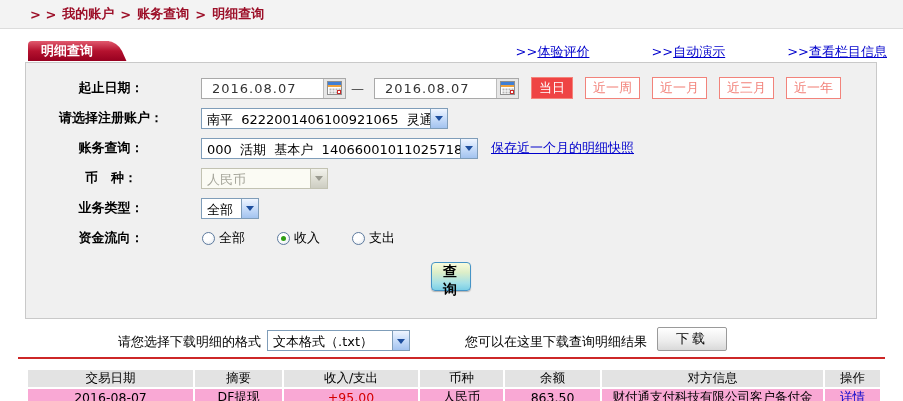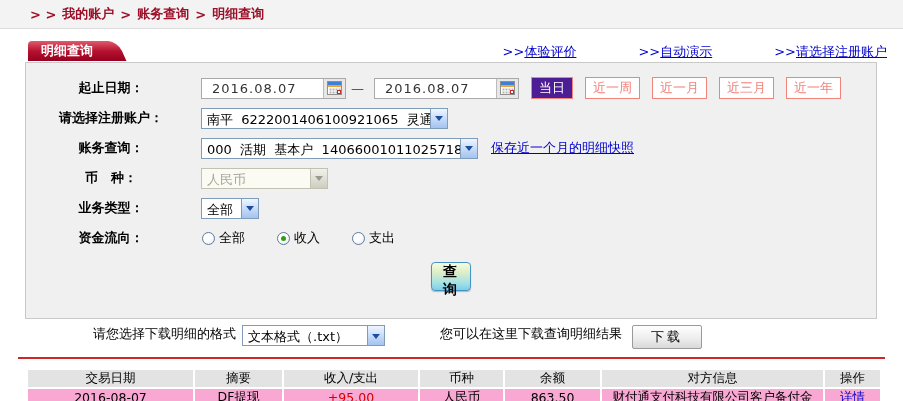--- a/index.html
+++ b/index.html
@@ -63,21 +63,21 @@
     display:flex; align-items:center; justify-content:center; cursor:pointer;
   }
   .dash { margin:0 5px; color:#444; }
 
   
   .quick {
     margin-left:12px; height:22px; line-height:20px; padding:0 7px;
     border:1px solid #f2837b; color:#f2837b; background:#fff;
     font-size:13px; cursor:pointer; white-space:nowrap;
   }
-  .quick.on { background:#4c1d95; border-color:#f4837a; color:#fff; }
+  .quick.on { background:#ef4444; border-color:#f4837a; color:#fff; }
   .quick:first-of-type { margin-left:13px; }
 
   
   .xp-select {
     display:flex; height:21px; background:#fff; border:1px solid #7f9db9;
     margin-left:5px; align-items:stretch; cursor:pointer;
   }
   .xp-select .sval { flex:1; padding:2px 4px 0 5px; white-space:pre; overflow:hidden; font-size:13px; }
   .xp-arrow {
     width:17px; flex:0 0 17px; border-left:1px solid #7f9db9;
@@ -115,21 +115,21 @@
     display:block; margin:13px auto 0 auto; width:40px; height:29px;
     border:1px solid #4694c6; border-radius:4px;
     background:linear-gradient(180deg,#f9fcdd 0%,#ddeec8 35%,#a3e0e8 75%,#7bcfe6 100%);
     font-family:inherit; font-size:14px; font-weight:bold; letter-spacing:2px;
     color:#000; cursor:pointer; box-shadow:0 1px 1px rgba(0,0,0,.25);
   }
 
   
   .dl-row {
     position:absolute; top:325px; left:0; width:903px; height:26px;
-    display:flex; align-items:flex-start; padding-left:93px; font-size:13px;
+    display:flex; align-items:flex-end; padding-left:118px; font-size:13px;
   }
   .dl-row .xp-select { width:143px; margin-left:6px; }
   .dl-hint { margin-left:55px; }
   .dl-btn {
     margin-left:10px; width:70px; height:24px;
     border:1px solid #9a9a9a; border-radius:2px;
     background:linear-gradient(180deg,#ffffff 0%,#ececec 60%,#d9d9d9 100%);
     font-family:inherit; font-size:13px; letter-spacing:3px; cursor:pointer;
   }
 
@@ -157,21 +157,21 @@
   <span class="crumb-item">账务查询</span>
   <span>&gt;</span>
   <span class="crumb-item">明细查询</span>
 </div>
 
 <div class="tab-row">
   <div class="tab">明细查询</div>
   <div class="top-links">
     <span class="lk"><span class="pfx">&gt;&gt;</span><span class="txt">体验评价</span></span>
     <span class="lk"><span class="pfx">&gt;&gt;</span><span class="txt">自动演示</span></span>
-    <span class="lk"><span class="pfx">&gt;&gt;</span><span class="txt">请选择注册账户</span></span>
+    <span class="lk"><span class="pfx">&gt;&gt;</span><span class="txt">查看栏目信息</span></span>
   </div>
 </div>
 
 <div class="panel">
 
   <div class="frow">
     <span class="flabel">起止日期：</span>
     <div class="date-box">
       <span class="val">2016.08.07</span>
       <span class="cal-btn">

